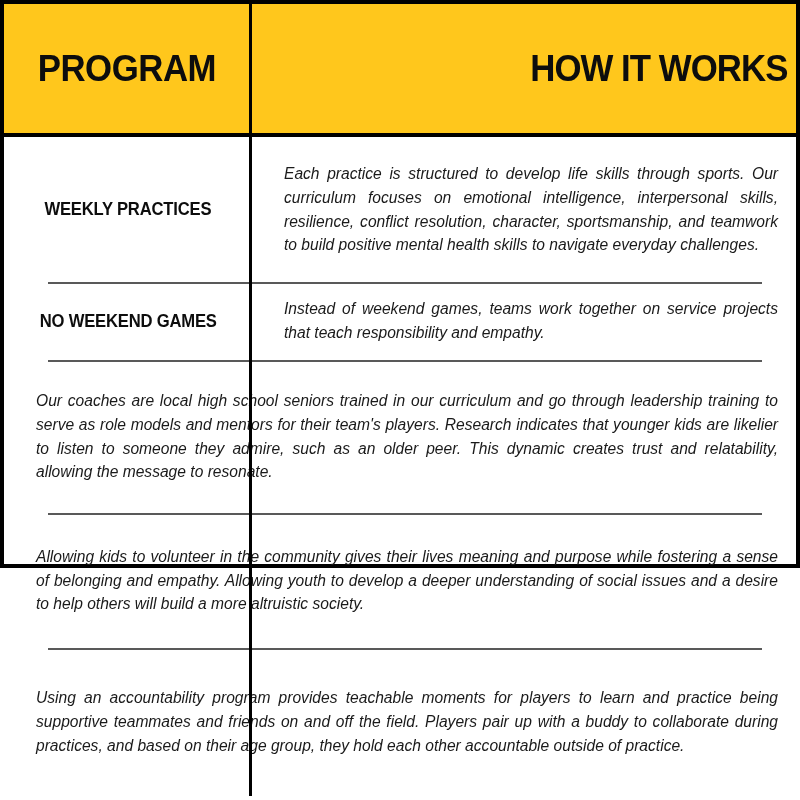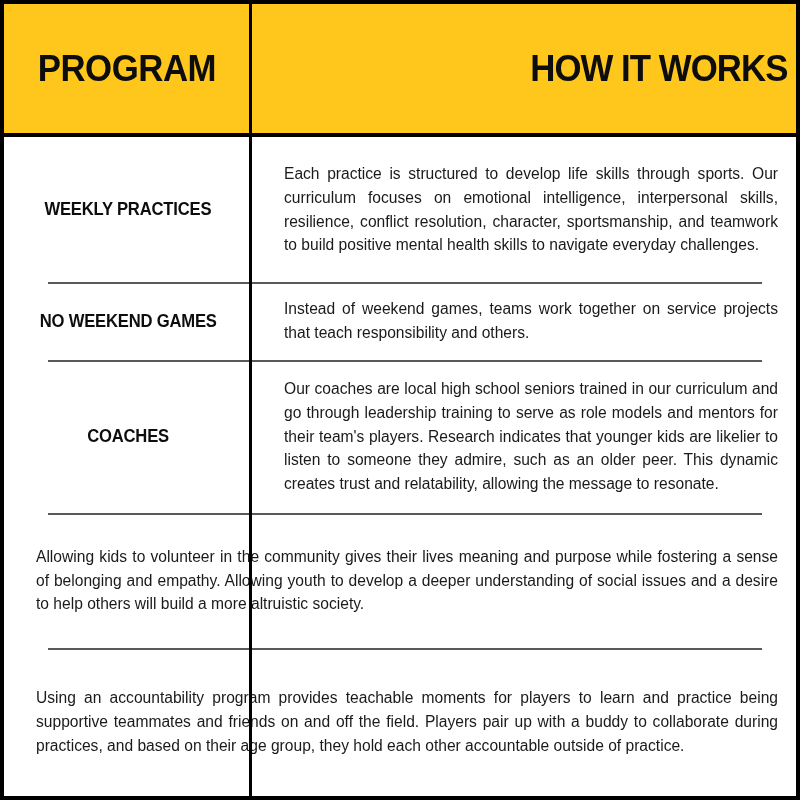--- a/index.html
+++ b/index.html
@@ -13,21 +13,21 @@
     height: 800px;
     overflow: hidden;
     font-family: "Liberation Sans", sans-serif;
   }
 
   
   .table-frame {
     position: relative;
     box-sizing: border-box;
     width: 800px;
-    height: 800px;
+    height: 568px;
     border: 4px solid #000000;
     background: #ffffff;
   }
 
   
   .table-header {
     position: relative;
     display: flex;
     height: 133px;
     background: #FFC71C;
@@ -124,20 +124,21 @@
     transform-origin: center;
     white-space: nowrap;
   }
 
   .cell-how {
     flex: 1 1 auto;
     box-sizing: border-box;
     display: flex;
     align-items: center;
     padding: 14px 18px 14px 32px;
+    font-style: italic;
   }
   .how-text {
     font-family: "Liberation Sans", sans-serif;
     font-weight: 400;
     font-size: 15.6px;
     line-height: 1.52;
     color: #1a1a1a;
     text-align: justify;
     text-justify: inter-word;
     margin: 0;
@@ -176,28 +177,25 @@
       <div class="cell-how">
         <p class="how-text">Each practice is structured to develop life skills through sports. Our curriculum focuses on emotional intelligence, interpersonal skills, resilience, conflict resolution, character, sportsmanship, and teamwork to build positive mental health skills to navigate everyday challenges.</p>
       </div>
     </div>
 
     <div class="table-row row-h-2">
       <div class="cell-program">
         <span class="program-label">NO WEEKEND GAMES</span>
       </div>
       <div class="cell-how">
-        <p class="how-text">Instead of weekend games, teams work together on service projects that teach responsibility and others.</p>
+        <p class="how-text">Instead of weekend games, teams work together on service projects that teach responsibility and empathy.</p>
       </div>
     </div>
 
     <div class="table-row row-h-3">
-      <div class="cell-program">
-        <span class="program-label">COACHES</span>
-      </div>
       <div class="cell-how">
         <p class="how-text">Our coaches are local high school seniors trained in our curriculum and go through leadership training to serve as role models and mentors for their team's players. Research indicates that younger kids are likelier to listen to someone they admire, such as an older peer. This dynamic creates trust and relatability, allowing the message to resonate.</p>
       </div>
     </div>
 
     <div class="table-row row-h-4">
       <div class="cell-how">
         <p class="how-text">Allowing kids to volunteer in the community gives their lives meaning and purpose while fostering a sense of belonging and empathy. Allowing youth to develop a deeper understanding of social issues and a desire to help others will build a more altruistic society.</p>
       </div>
     </div>

